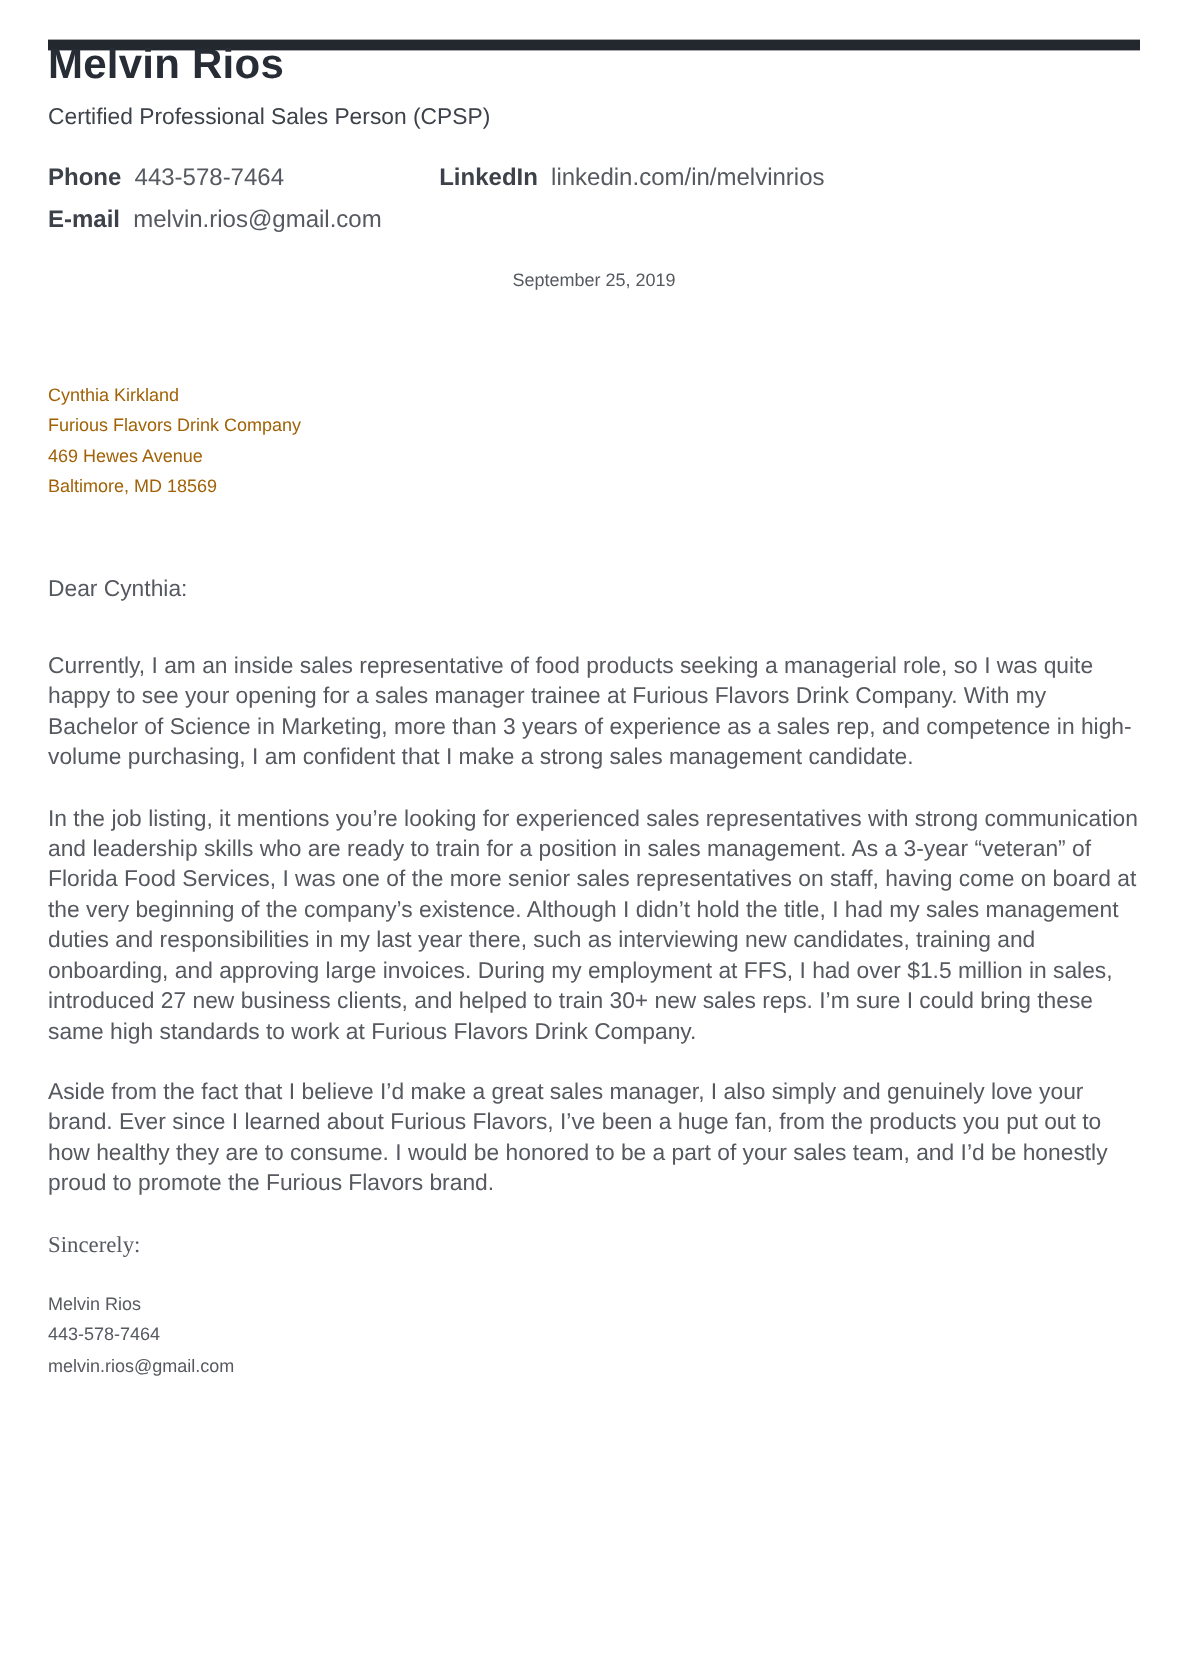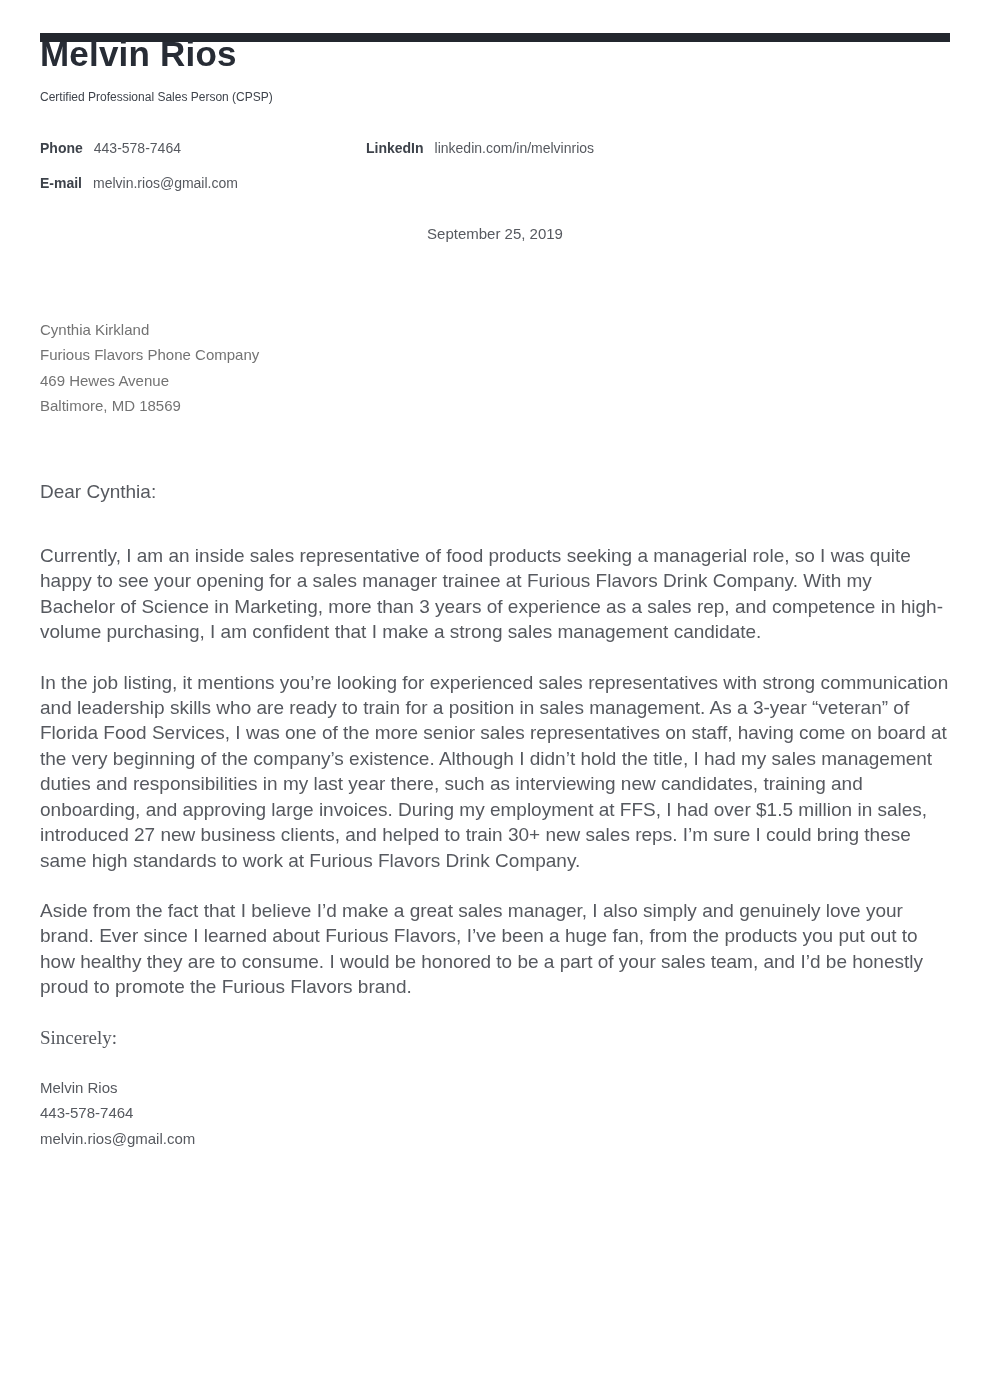--- a/index.html
+++ b/index.html
@@ -33,31 +33,31 @@
   h1.name {
     margin: 33px 0 0 0;
     font-size: 35px;
     line-height: 41px;
     font-weight: 700;
     color: #272c35;
     letter-spacing: 0.2px;
   }
   .subtitle {
     margin-top: 12px;
-    font-size: 12px;
+    font-size: 19px;
     line-height: 23px;
     font-weight: 400;
     color: #3e434b;
   }
   .contact-grid {
     margin-top: 31px;
     display: grid;
     grid-template-columns: 326px auto;
     row-gap: 18px;
-    font-size: 14px;
+    font-size: 20px;
     line-height: 17px;
   }
   .contact-item .label {
     font-weight: 700;
     color: #3d424a;
     margin-right: 11px;
   }
   .contact-item .value {
     font-weight: 400;
     color: #56595f;
@@ -66,21 +66,21 @@
     margin-top: 33px;
     font-size: 15px;
     line-height: 18px;
     color: #56595f;
     text-align: center;
   }
   .recipient {
     margin-top: 74px;
     font-size: 15px;
     line-height: 25.4px;
-    color: #737373;
+    color: #a16207;
   }
   .salutation {
     margin: 60px 0 0 0;
   }
   p.body-text, .salutation, .closing {
     font-size: 19px;
     line-height: 25.4px;
     color: #56595f;
     text-align: left;
   }
@@ -114,21 +114,21 @@
       <div class="contact-item">
         <span class="label">E-mail</span><span class="value">melvin.rios@gmail.com</span>
       </div>
       <div></div>
     </div>
 
     <div class="date">September 25, 2019</div>
 
     <div class="recipient">
       <div>Cynthia Kirkland</div>
-      <div>Furious Flavors Phone Company</div>
+      <div>Furious Flavors Drink Company</div>
       <div>469 Hewes Avenue</div>
       <div>Baltimore, MD 18569</div>
     </div>
 
     <p class="salutation">Dear Cynthia:</p>
 
     <p class="body-text first">Currently, I am an inside sales representative of food products seeking a managerial role, so I was quite happy to see your opening for a sales manager trainee at Furious Flavors Drink Company. With my Bachelor of Science in Marketing, more than 3 years of experience as a sales rep, and competence in high-volume purchasing, I am confident that I make a strong sales management candidate.</p>
     <p class="body-text">In the job listing, it mentions you’re looking for experienced sales representatives with strong communication and leadership skills who are ready to train for a position in sales management. As a 3-year “veteran” of Florida Food Services, I was one of the more senior sales representatives on staff, having come on board at the very beginning of the company’s existence. Although I didn’t hold the title, I had my sales management duties and responsibilities in my last year there, such as interviewing new candidates, training and onboarding, and approving large invoices. During my employment at FFS, I had over $1.5 million in sales, introduced 27 new business clients, and helped to train 30+ new sales reps. I’m sure I could bring these same high standards to work at Furious Flavors Drink Company.</p>
     <p class="body-text">Aside from the fact that I believe I’d make a great sales manager, I also simply and genuinely love your brand. Ever since I learned about Furious Flavors, I’ve been a huge fan, from the products you put out to how healthy they are to consume. I would be honored to be a part of your sales team, and I’d be honestly proud to promote the Furious Flavors brand.</p>
 

